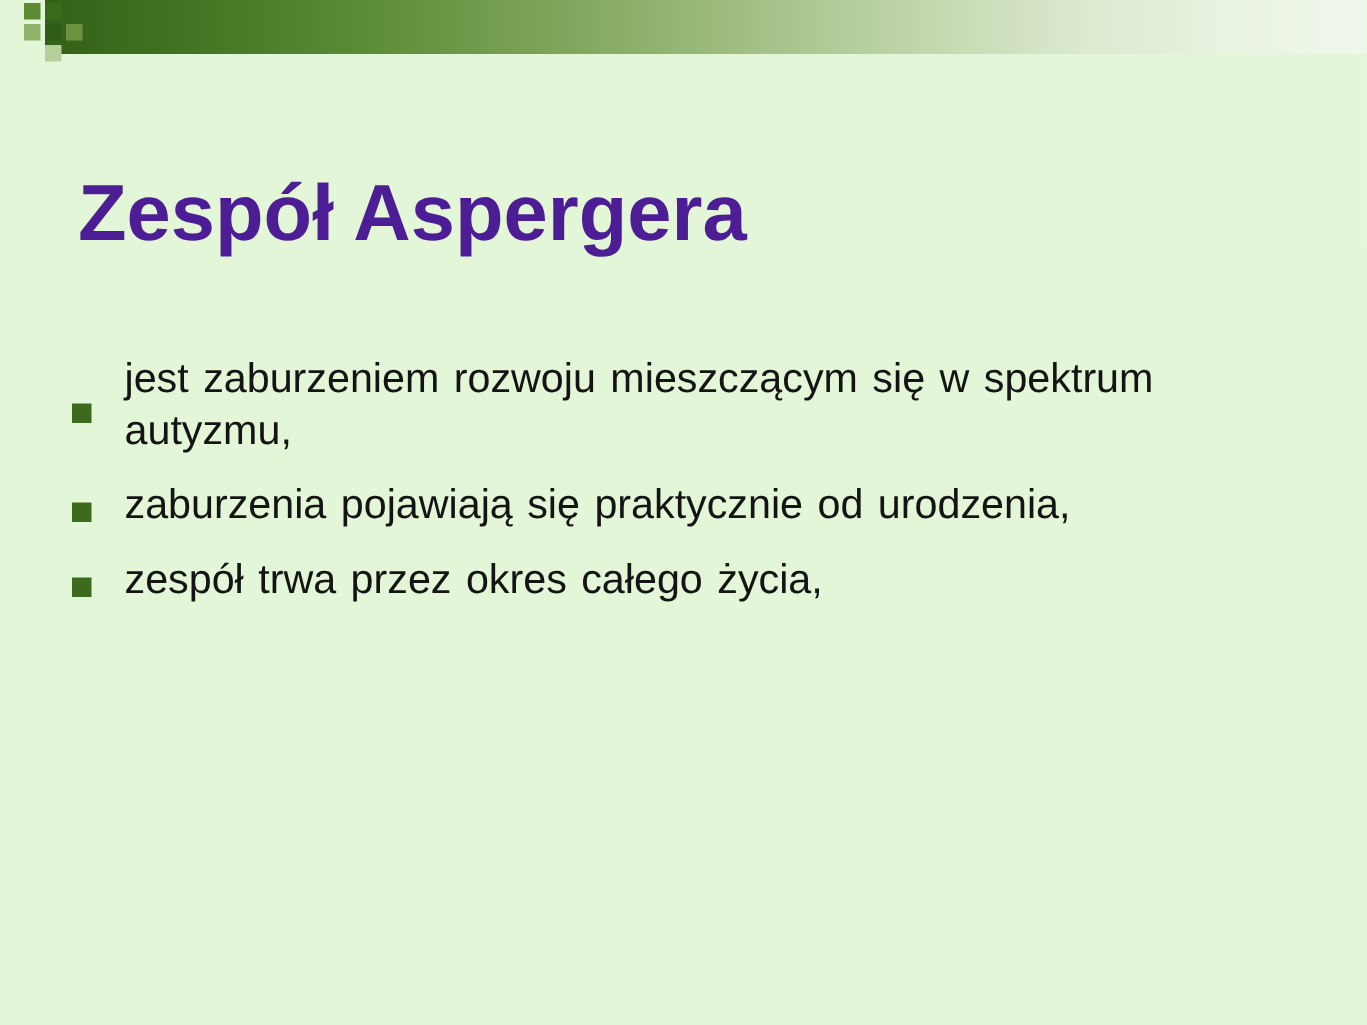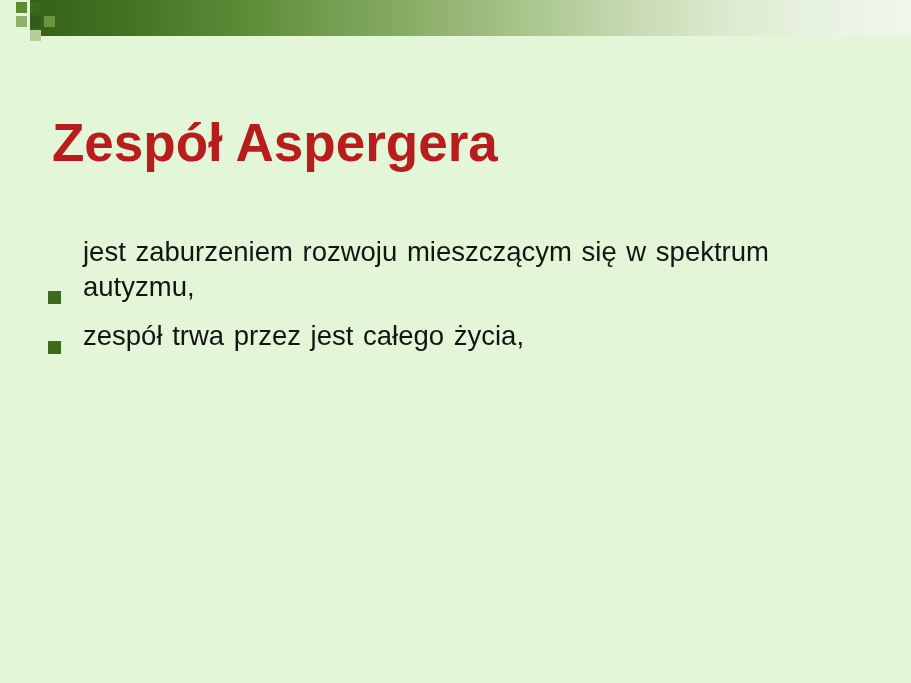--- a/index.html
+++ b/index.html
@@ -60,35 +60,35 @@
   .sq.s7 { left: 16px;  top: 30px; width: 11px; height: 11px; background: #e4f6d8; }
 
   
   .title {
     position: absolute;
     left: 52px;
     top: 78px;
     width: 800px;
     font-size: 53px;
     font-weight: bold;
-    color: #b91c1c;
+    color: #4c1d95;
     letter-spacing: 0px;
     line-height: 1.1;
   }
 
   
   .bullets {
     position: absolute;
     left: 48px;
     top: 234px;
     width: 830px;
   }
   .bullet-row {
     display: flex;
-    align-items: flex-end;
+    align-items: center;
     margin-bottom: 14px;
   }
   .bullet-marker {
     flex: 0 0 auto;
     width: 13px;
     height: 13px;
     background: #3d6b1d;
     margin-top: 12px;
     margin-right: 22px;
   }
@@ -119,21 +119,25 @@
 
   <div class="bullets">
 
     <div class="bullet-row">
       <span class="bullet-marker"></span>
       <span class="bullet-text">jest zaburzeniem rozwoju mieszczącym się w spektrum autyzmu,</span>
     </div>
 
 
 
+    <div class="bullet-row">
+      <span class="bullet-marker"></span>
+      <span class="bullet-text">zaburzenia pojawiają się praktycznie od urodzenia,</span>
+    </div>
 
     <div class="bullet-row">
       <span class="bullet-marker"></span>
-      <span class="bullet-text">zespół trwa przez jest całego życia,</span>
+      <span class="bullet-text">zespół trwa przez okres całego życia,</span>
     </div>
 
 
   </div>
 </div>
 
 </body></html>

